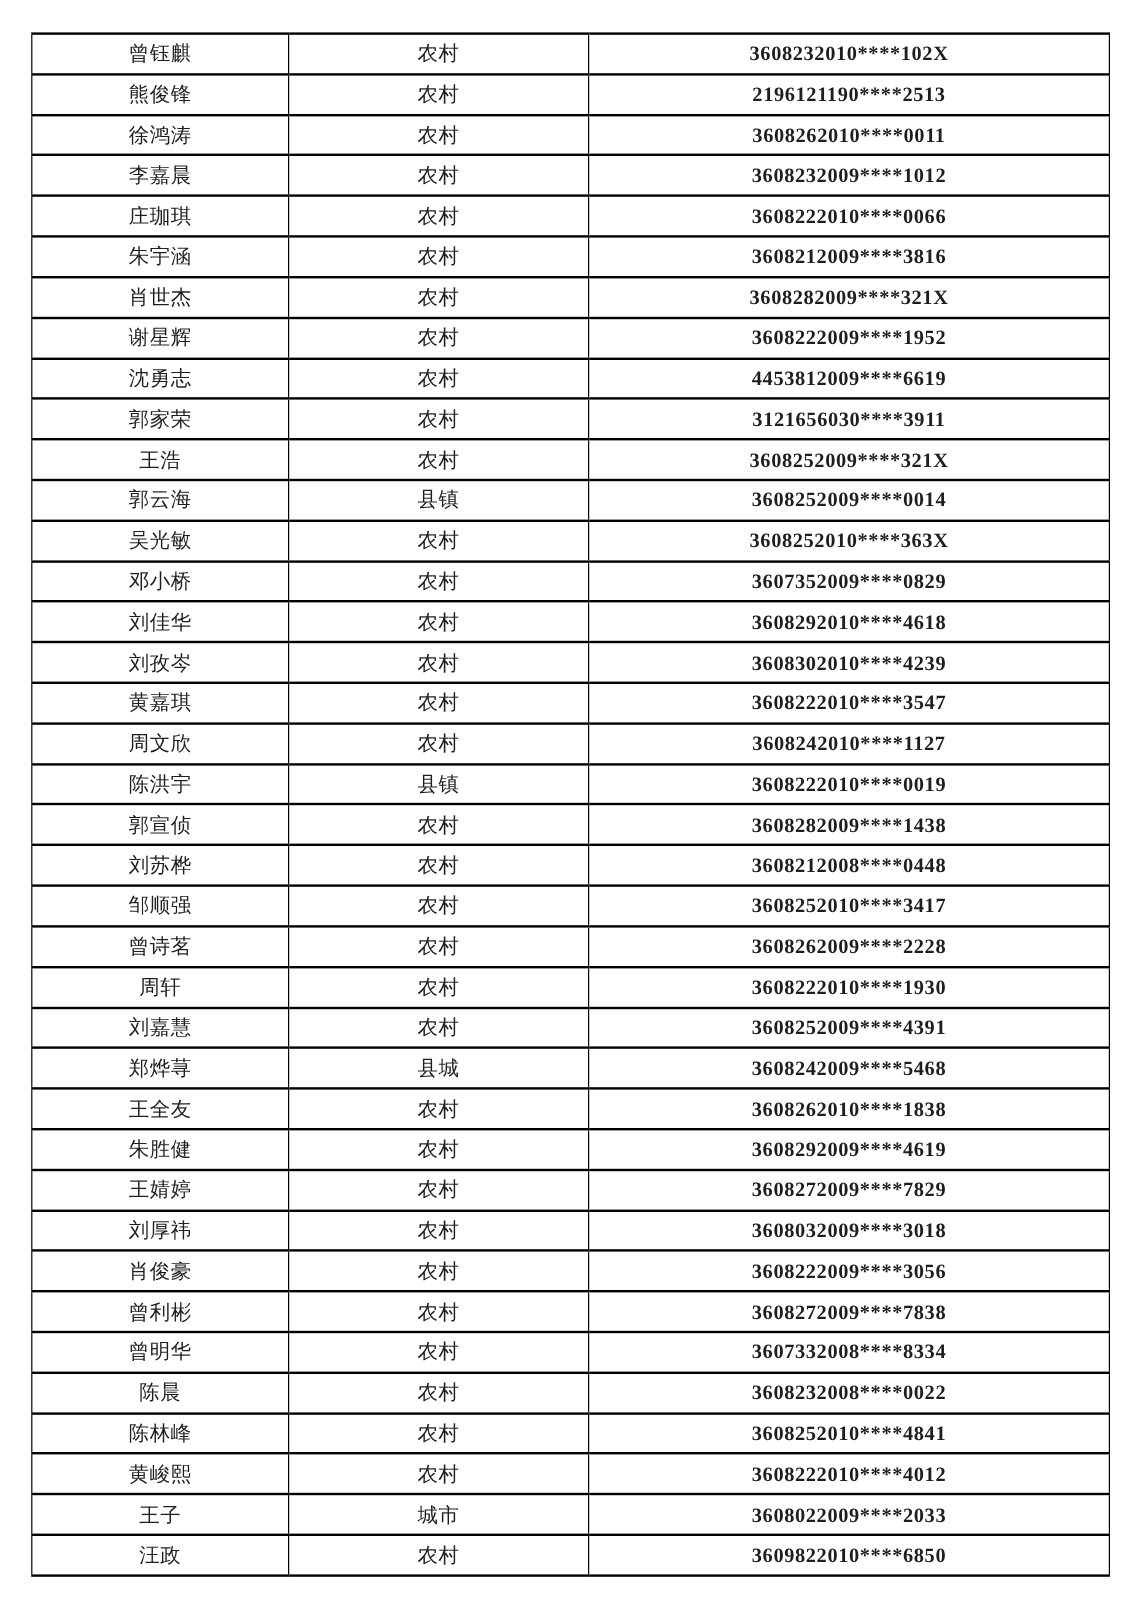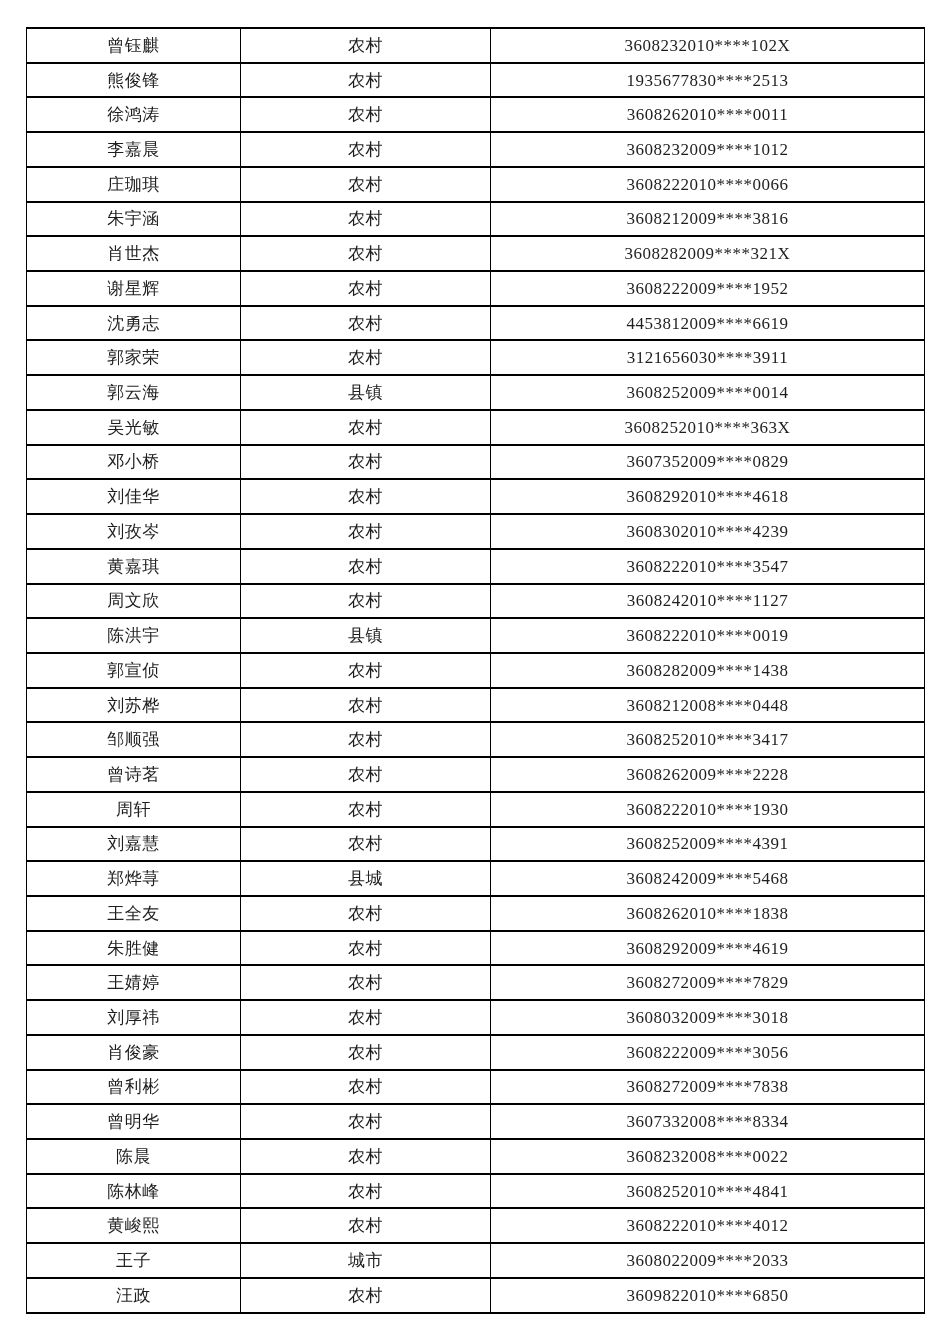--- a/index.html
+++ b/index.html
@@ -39,42 +39,42 @@
     text-align:center;
     vertical-align:middle;
     font-size:17px;
     line-height:1;
     white-space:nowrap;
     overflow:hidden;
     height:32px;
     letter-spacing:0.5px;
   }
   td.name-cell{letter-spacing:1px;}
-  td.id-cell{letter-spacing:0.2px;}
+  td.id-cell{letter-spacing:0.2px;font-weight:bold;}
 </style>
 </head>
 <body>
 
 <div class="page">
   <table class="roster">
     <colgroup>
       <col class="c-name">
       <col class="c-residence">
       <col class="c-id">
     </colgroup>
     <tbody>
         <tr>
           <td class="name-cell">曾钰麒</td>
           <td class="residence-cell">农村</td>
           <td class="id-cell">3608232010****102X</td>
         </tr>
         <tr>
           <td class="name-cell">熊俊锋</td>
           <td class="residence-cell">农村</td>
-          <td class="id-cell">1935677830****2513</td>
+          <td class="id-cell">2196121190****2513</td>
         </tr>
         <tr>
           <td class="name-cell">徐鸿涛</td>
           <td class="residence-cell">农村</td>
           <td class="id-cell">3608262010****0011</td>
         </tr>
         <tr>
           <td class="name-cell">李嘉晨</td>
           <td class="residence-cell">农村</td>
           <td class="id-cell">3608232009****1012</td>
@@ -101,20 +101,25 @@
         </tr>
         <tr>
           <td class="name-cell">沈勇志</td>
           <td class="residence-cell">农村</td>
           <td class="id-cell">4453812009****6619</td>
         </tr>
         <tr>
           <td class="name-cell">郭家荣</td>
           <td class="residence-cell">农村</td>
           <td class="id-cell">3121656030****3911</td>
+        </tr>
+        <tr>
+          <td class="name-cell">王浩</td>
+          <td class="residence-cell">农村</td>
+          <td class="id-cell">3608252009****321X</td>
         </tr>
         <tr>
           <td class="name-cell">郭云海</td>
           <td class="residence-cell">县镇</td>
           <td class="id-cell">3608252009****0014</td>
         </tr>
         <tr>
           <td class="name-cell">吴光敏</td>
           <td class="residence-cell">农村</td>
           <td class="id-cell">3608252010****363X</td>

